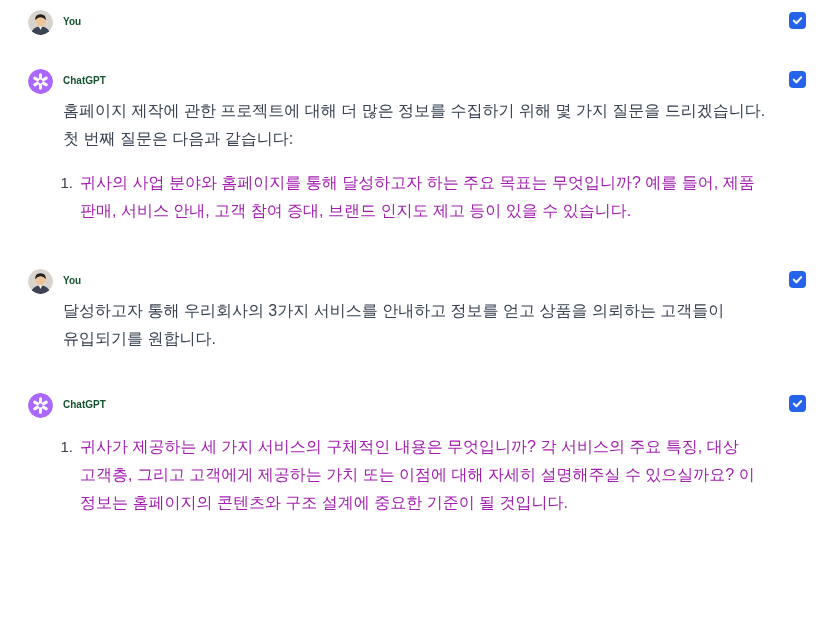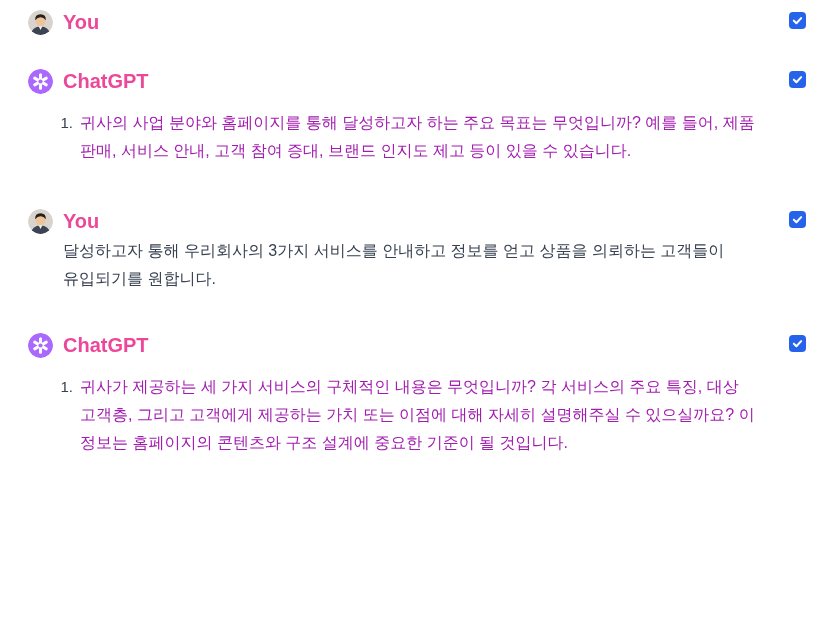--- a/index.html
+++ b/index.html
@@ -26,24 +26,24 @@
     border-radius: 50%;
     overflow: hidden;
   }
   .content {
     flex: 1 1 auto;
     margin-left: 10px;
     margin-right: 14px;
     min-width: 0;
   }
   .author {
-    font-size: 20px;
+    font-size: 10px;
     font-weight: 700;
     line-height: 24px;
-    color: #ec4899;
+    color: #14532d;
   }
   .para {
     margin: 4px 0 0 0;
     font-size: 16px;
     line-height: 28px;
     color: #374151;
     word-break: keep-all;
   }
   .list-row {
     display: flex;
@@ -116,20 +116,21 @@
       <g transform="translate(12.5,12.5)" fill="#ffffff">
         <rect x="-1.5" y="-8.2" width="3" height="16.4" rx="1.5"></rect>
         <rect x="-1.5" y="-8.2" width="3" height="16.4" rx="1.5" transform="rotate(60)"></rect>
         <rect x="-1.5" y="-8.2" width="3" height="16.4" rx="1.5" transform="rotate(120)"></rect>
         <circle r="2.1" fill="#ab68ff"></circle>
       </g>
     </svg>
   </div>
   <div class="content">
     <div class="author">ChatGPT</div>
+    <p class="para">홈페이지 제작에 관한 프로젝트에 대해 더 많은 정보를 수집하기 위해 몇 가지 질문을 드리겠습니다. 첫 번째 질문은 다음과 같습니다:</p>
     <div class="list-row">
       <span class="list-num">1.</span>
       <span class="list-text">귀사의 사업 분야와 홈페이지를 통해 달성하고자 하는 주요 목표는 무엇입니까? 예를 들어, 제품 판매, 서비스 안내, 고객 참여 증대, 브랜드 인지도 제고 등이 있을 수 있습니다.</span>
     </div>
   </div>
   <div class="checkbox">
     <svg width="11" height="11" viewBox="0 0 12 12">
       <path d="M2 6.2 L4.8 9 L10 3.4" stroke="#ffffff" stroke-width="2.2" fill="none" stroke-linecap="round" stroke-linejoin="round"></path>
     </svg>
   </div>

